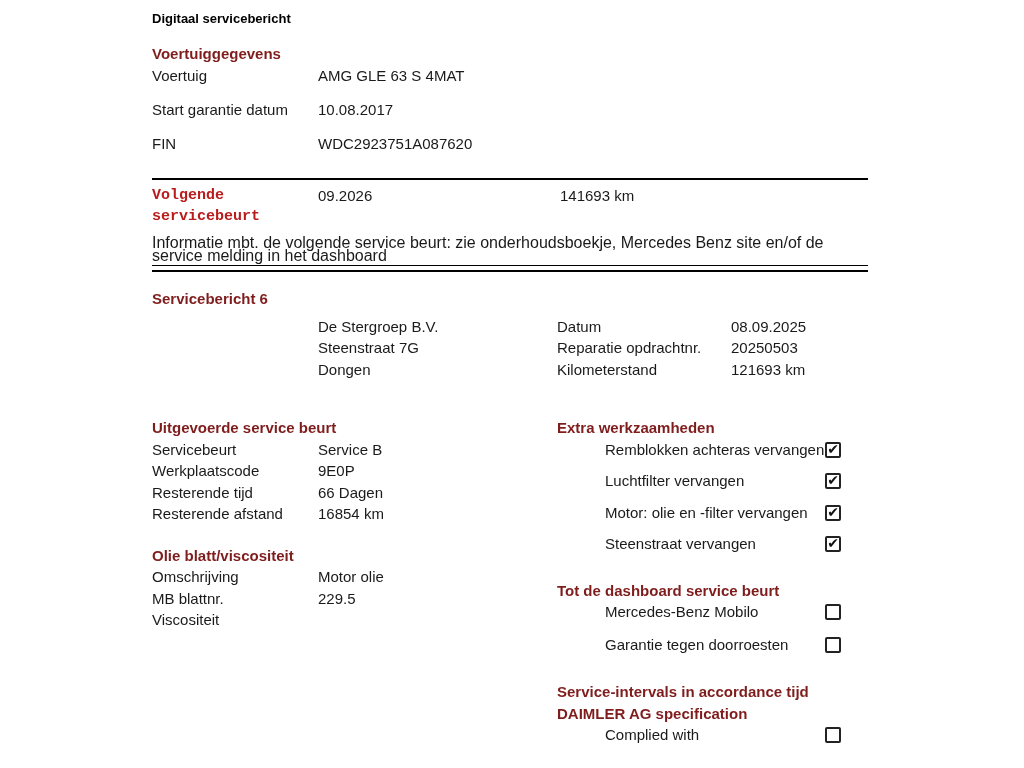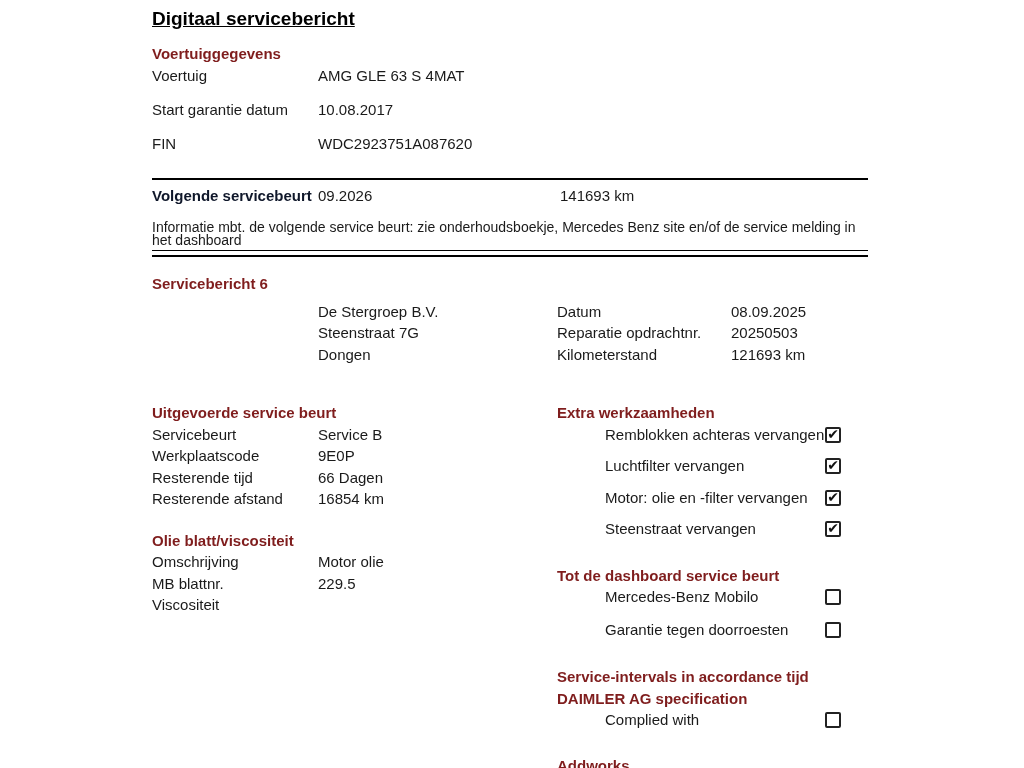--- a/index.html
+++ b/index.html
@@ -8,25 +8,24 @@
     background: #ffffff;
     color: #1a1a1a;
     font-family: "Liberation Sans", "DejaVu Sans", sans-serif;
     font-size: 15px;
     padding: 8px 0 0 152px;
     overflow: hidden;
   }
   .content { width: 716px; }
 
   h1.page-title {
-    font-size: 19px;
+    font-size: 13px;
     font-weight: bold;
     color: #000;
     line-height: 22px;
-    text-decoration: underline;
   }
 
   .section-heading {
     font-weight: bold;
     color: #7f1d1d;
     line-height: 21.5px;
   }
 
   
   .kv-row { display: flex; line-height: 21.5px; }
@@ -38,24 +37,24 @@
   .vehicle-section .kv-row:last-child { margin-bottom: 0; }
 
   
   .next-service {
     margin-top: 24px;
     border-top: 2px solid #000;
     border-bottom: 1.5px solid #000;
     padding: 5px 0 3px 0;
   }
   .ns-main { display: flex; line-height: 21px; }
-  .ns-heading { font-weight: bold; color: #0f172a; width: 166px; flex: none; }
+  .ns-heading { font-weight: bold; color: #b91c1c; width: 166px; flex: none; font-family: Liberation Mono, monospace; }
   .ns-date { width: 242px; flex: none; }
   .ns-km { flex: 1; }
-  .ns-info { font-size: 14px; line-height: 13px; margin-top: 15px; }
+  .ns-info { font-size: 16px; line-height: 13px; margin-top: 9px; }
   .double-rule { border-top: 2px solid #000; margin-top: 4px; width: 716px; }
 
   
   .report-heading { margin-top: 16px; }
   .dealer-row { display: flex; margin-top: 6px; }
   .dealer-address { margin-left: 166px; width: 239px; flex: none; line-height: 21.5px; }
   .dealer-details { flex: 1; }
   .dealer-details .kv-row .kv-label { width: 174px; }
 
   

